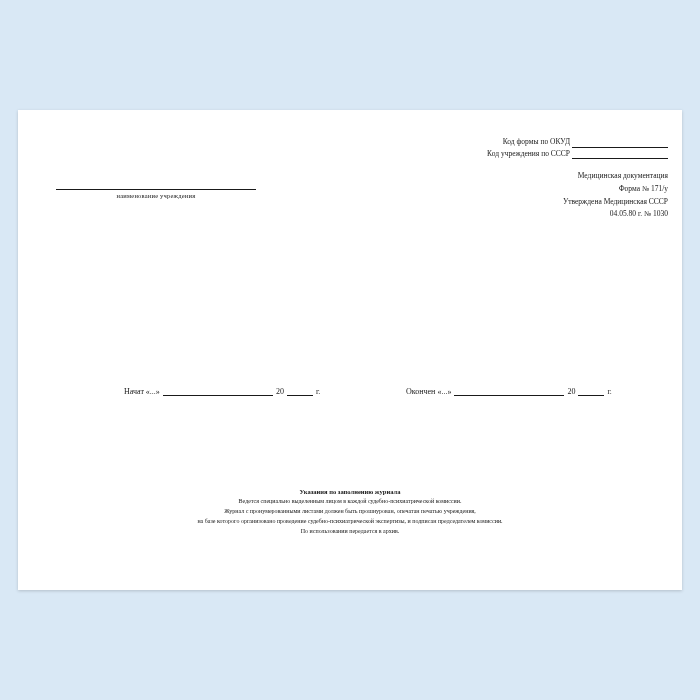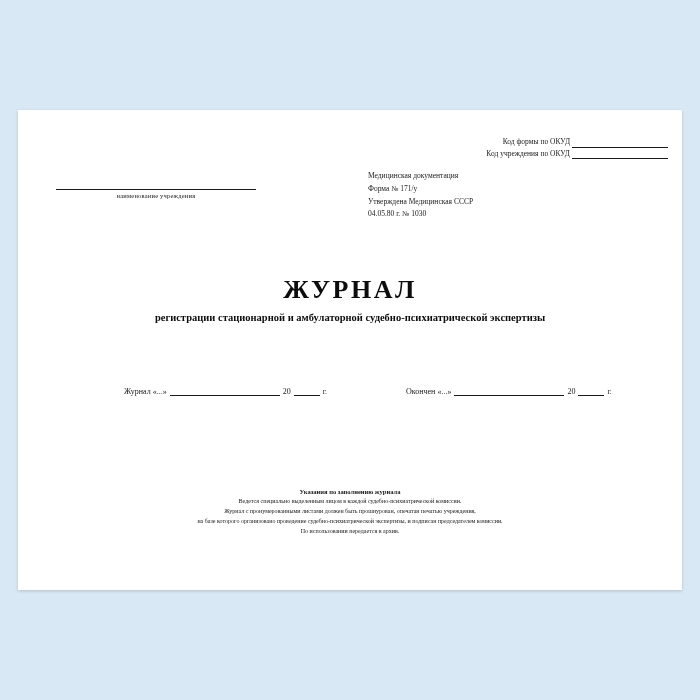--- a/index.html
+++ b/index.html
@@ -49,20 +49,21 @@
     border-bottom: 1px solid #1a1a1a;
     height: 8px;
     margin-left: 2px;
     vertical-align: bottom;
   }
   .doc-meta {
     position: absolute;
     right: 14px;
     top: 60px;
     width: 300px;
+    text-align: right;
     font-size: 7.5px;
     color: #1a1a1a;
     line-height: 1.7;
   }
   
   .inst {
     position: absolute;
     left: 28px;
     top: 78px;
     width: 220px;
@@ -153,44 +154,40 @@
 <body>
 
 <div class="page-wrap">
   <div class="paper">
 
     <div class="codes">
       <div class="code-row">
         <span>Код формы по ОКУД</span><span class="code-line"></span>
       </div>
       <div class="code-row">
-        <span>Код учреждения по ОКУД</span><span class="code-line"></span>
+        <span>Код учреждения по СССР</span><span class="code-line"></span>
       </div>
     </div>
 
     <div class="doc-meta">
       <div>Медицинская документация</div>
       <div>Форма № 171/у</div>
       <div>Утверждена Медицинская СССР</div>
       <div>04.05.80 г. № 1030</div>
     </div>
 
     <div class="inst">
       <div class="inst-line"></div>
       <div class="inst-label">наименование учреждения</div>
     </div>
 
-    <div class="title-block">
-      <div class="title-main">ЖУРНАЛ</div>
-      <div class="title-sub">регистрации стационарной и амбулаторной судебно-психиатрической экспертизы</div>
-    </div>
 
     <div class="dates">
       <div class="date-item start">
-        <span>Журнал «...»</span><span class="blank-long"></span><span>20</span><span class="blank-short"></span><span>г.</span>
+        <span>Начат «...»</span><span class="blank-long"></span><span>20</span><span class="blank-short"></span><span>г.</span>
       </div>
       <div class="date-item end">
         <span>Окончен «...»</span><span class="blank-long"></span><span>20</span><span class="blank-short"></span><span>г.</span>
       </div>
     </div>
 
     <div class="instructions">
       <div class="instr-title">Указания по заполнению журнала</div>
       <div class="instr-line">Ведется специально выделенным лицом в каждой судебно-психиатрической комиссии.</div>
       <div class="instr-line">Журнал с пронумерованными листами должен быть прошнурован, опечатан печатью учреждения,</div>

